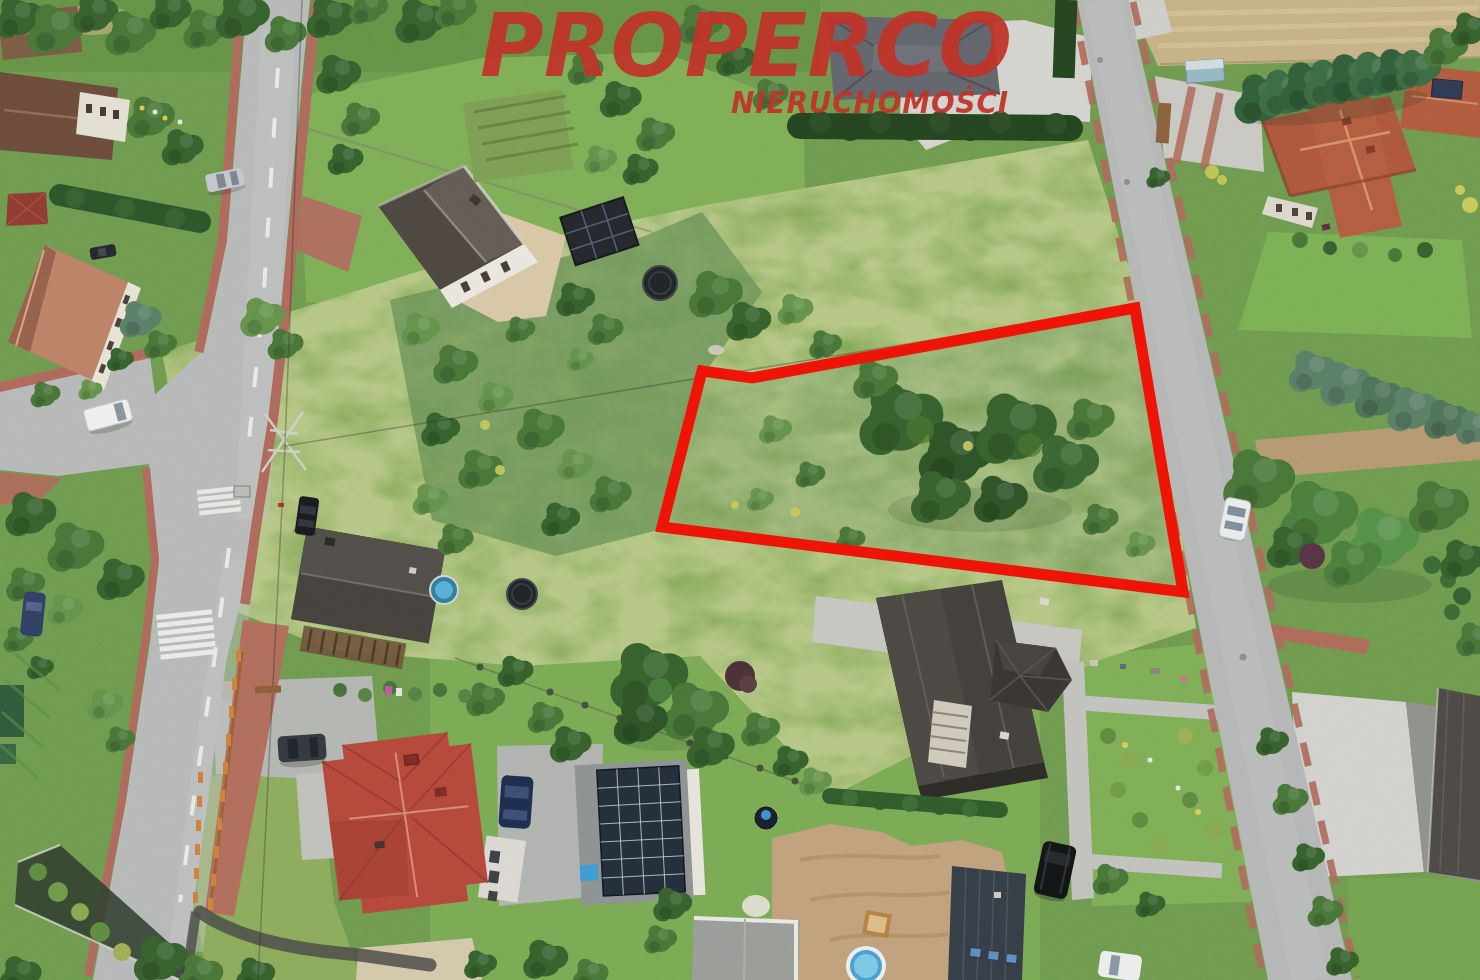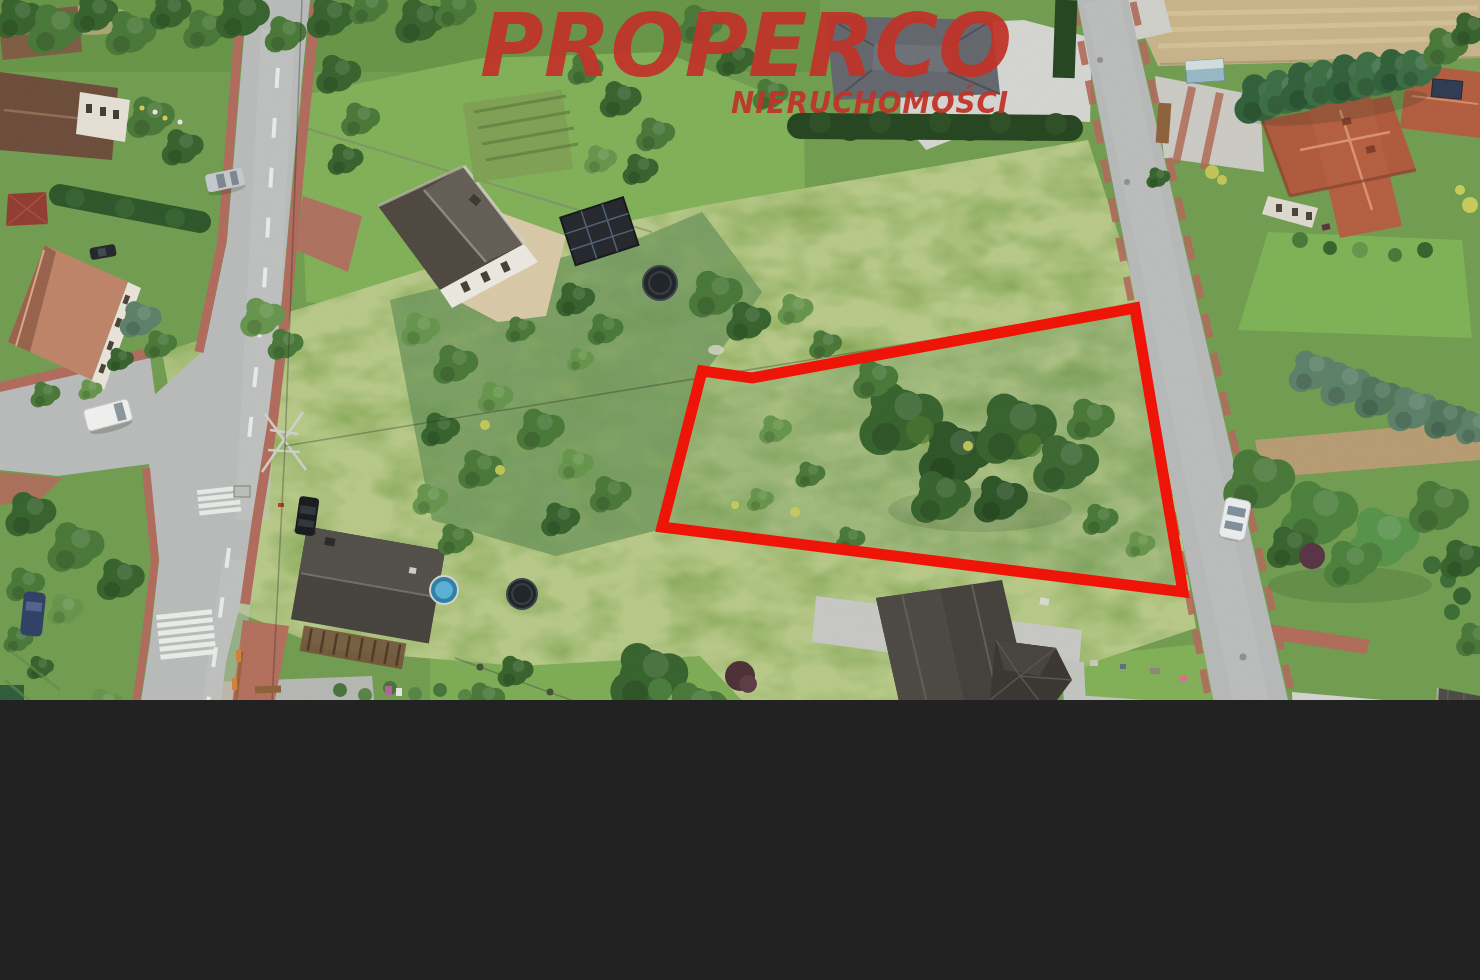--- a/index.html
+++ b/index.html
@@ -1,16 +1,16 @@
 <!DOCTYPE html>
 <html><head>
 <meta charset="utf-8">
 <style>
   html,body{margin:0;padding:0;background:#222;}
-  .stage{position:relative;width:1480px;height:700px;overflow:hidden;font-family:"DejaVu Sans","Liberation Sans",sans-serif;}
+  .stage{position:relative;width:1480px;height:980px;overflow:hidden;font-family:"DejaVu Sans","Liberation Sans",sans-serif;}
   svg{display:block;}
   .brand{font-family:"DejaVu Sans","Liberation Sans",sans-serif;font-weight:bold;font-style:italic;font-size:88px;fill:#c0342a;opacity:.94;}
   .tagline{font-family:"DejaVu Sans","Liberation Sans",sans-serif;font-weight:bold;font-style:italic;font-size:30px;fill:#c0342a;opacity:.94;letter-spacing:1px;}
   .outline{fill:none;stroke:#ee1408;stroke-width:11;stroke-linejoin:miter;stroke-miterlimit:8;}
 </style>
 </head>
 <body>
 
 <div class="stage">
 <svg viewBox="0 0 1480 980" width="1480" height="980">

